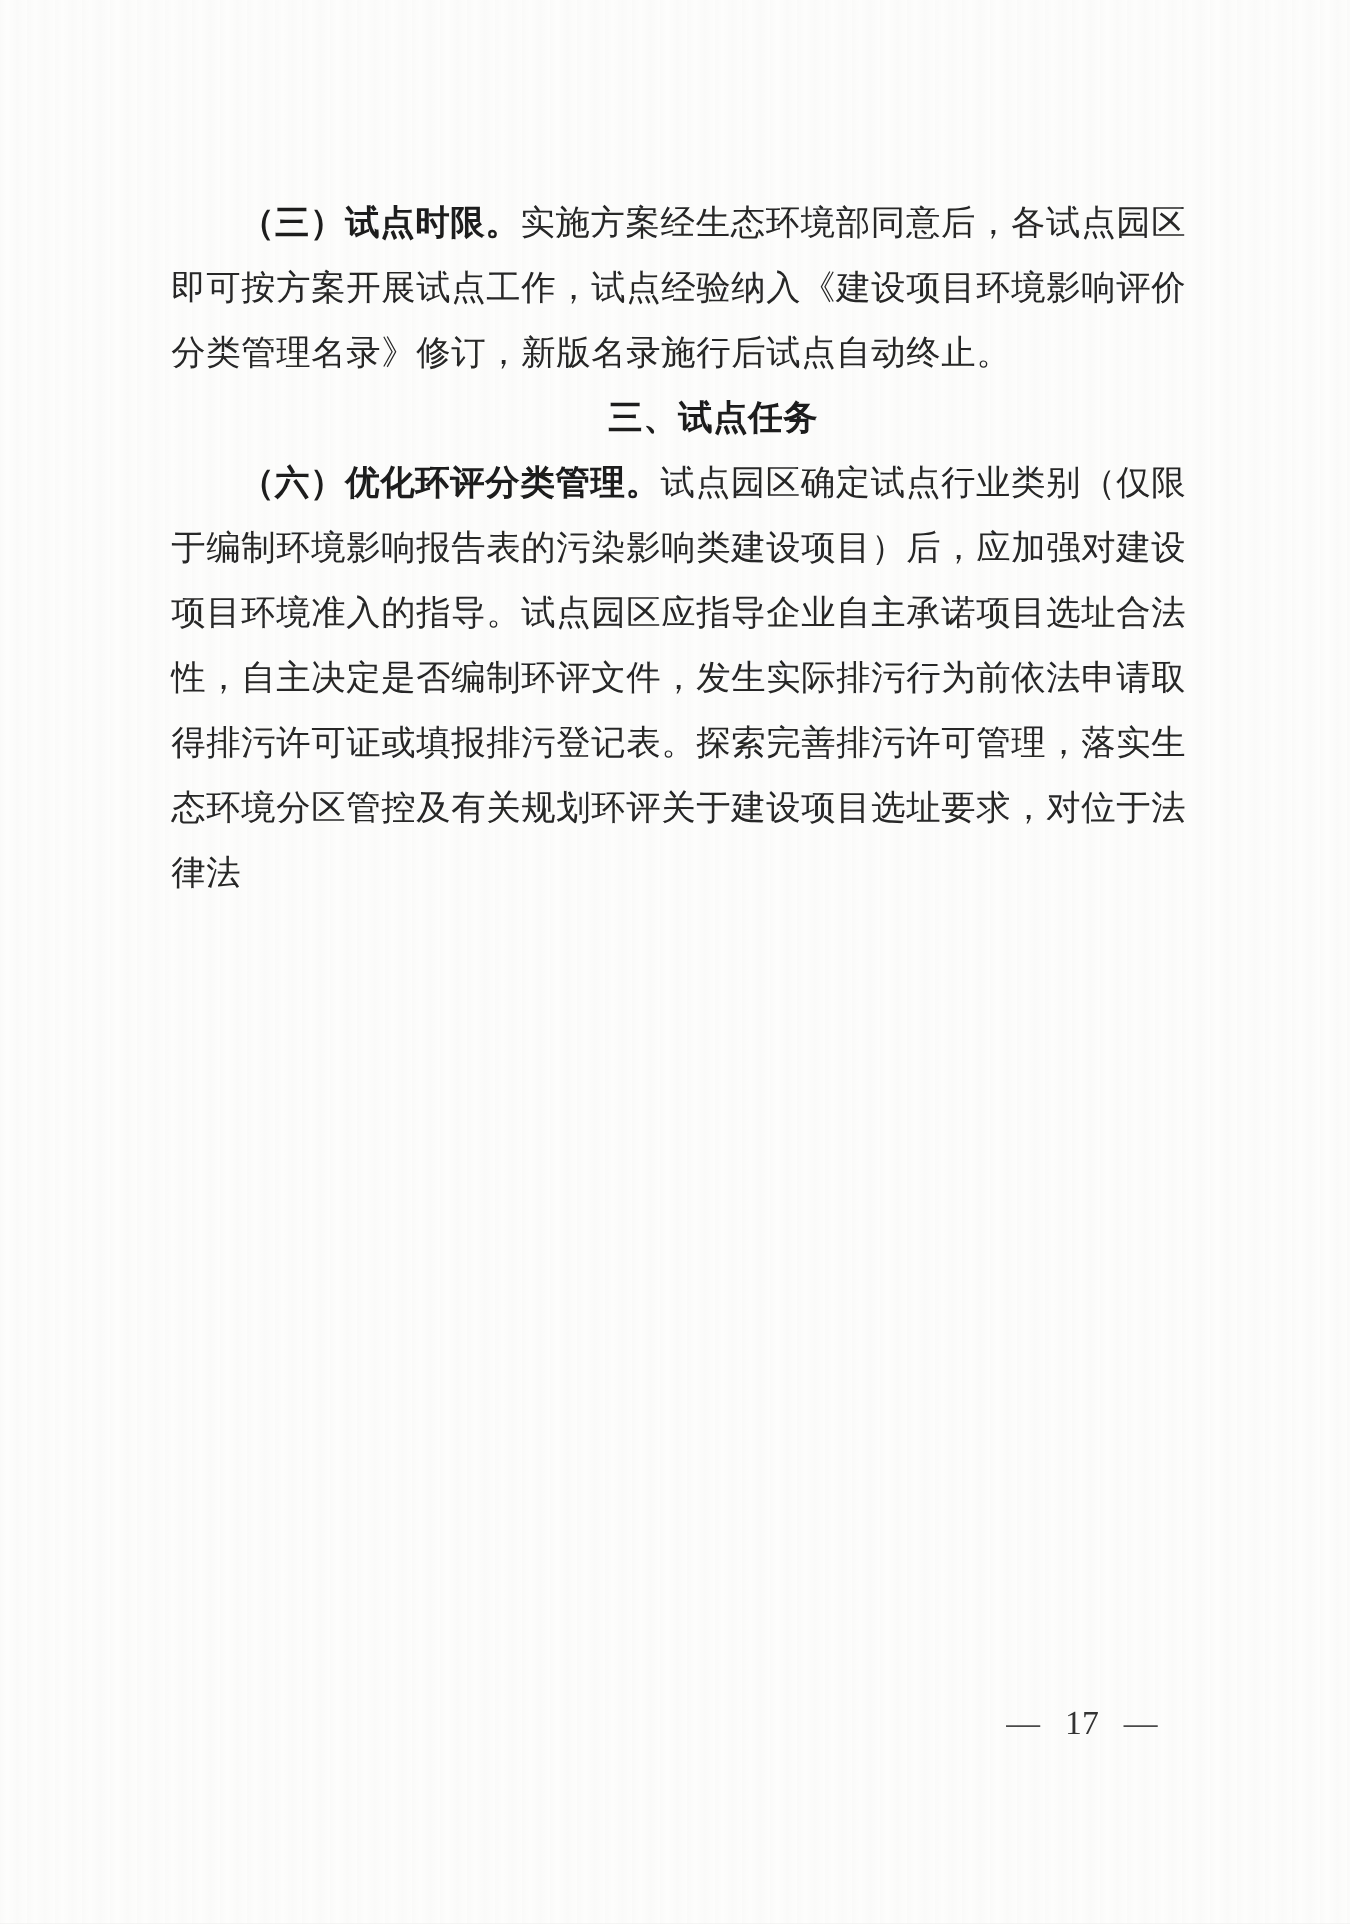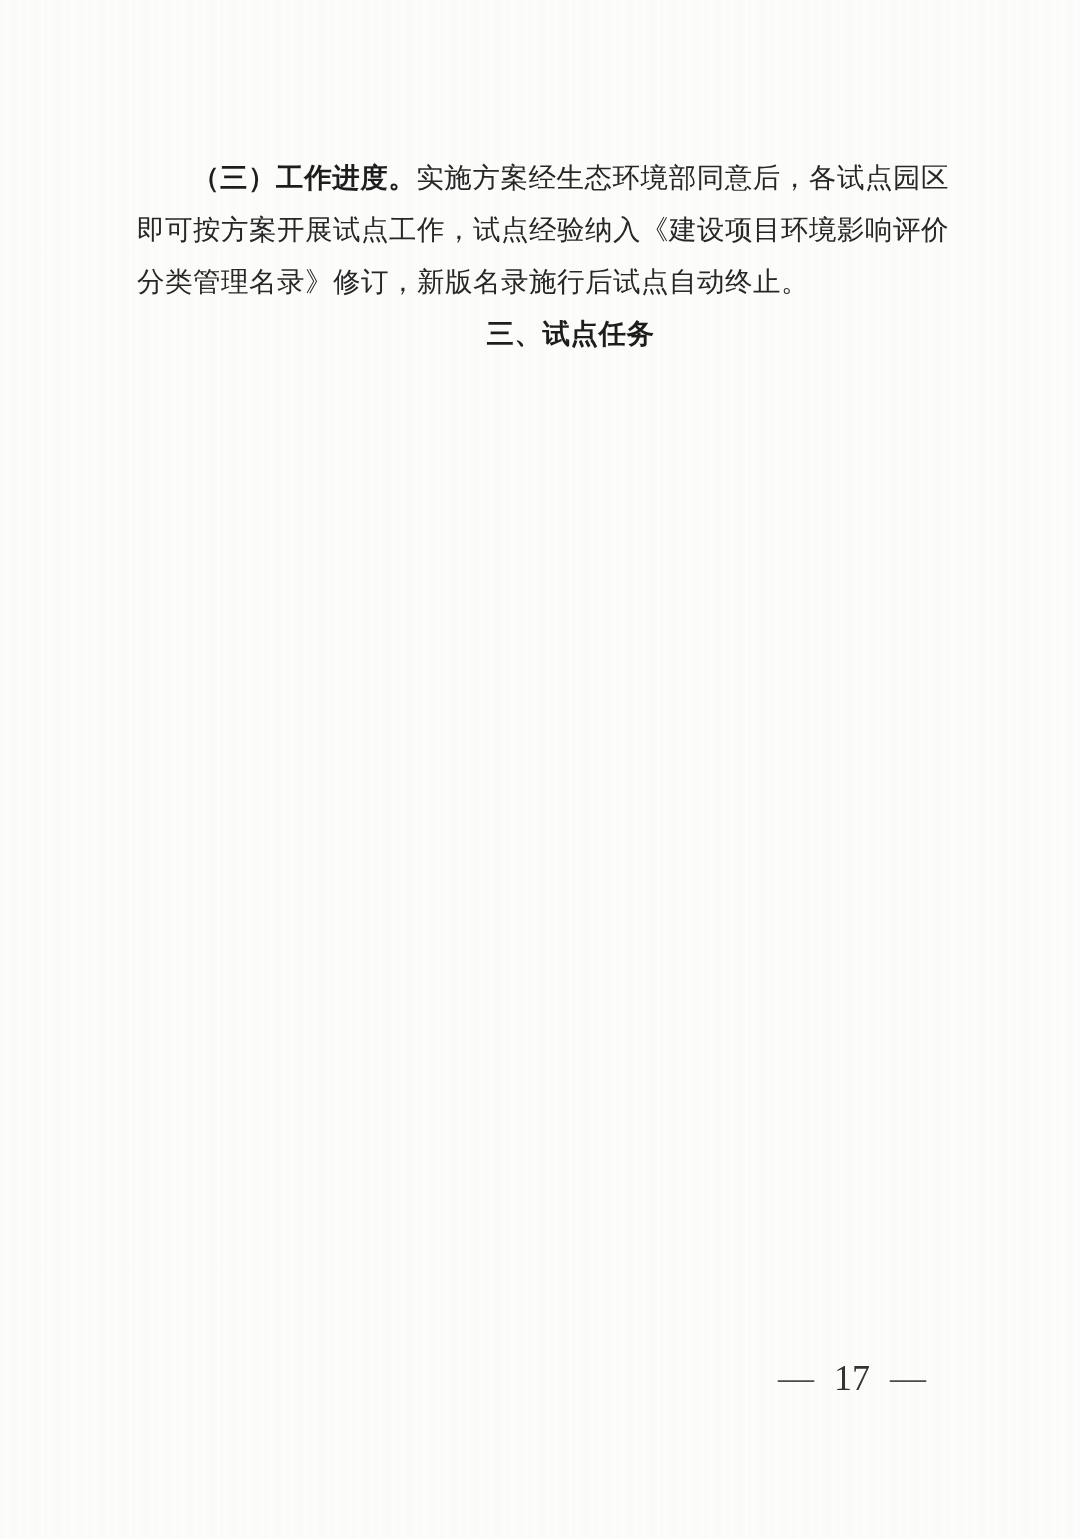--- a/index.html
+++ b/index.html
@@ -45,44 +45,45 @@
   }
   .heading {
     font-weight: bold;
     color: #1d1d1d;
     text-align: center;
   }
   .footer {
     position: absolute;
     top: 1358px;
     right: 140px;
-    font-size: 36px;
+    font-size: 27px;
     line-height: 40px;
     color: #3c3c3c;
     letter-spacing: 0;
     white-space: pre;
   }
   .footer .dash {
     color: #4a4a4a;
     padding: 0 14px;
   }
   .footer .pagenum {
     color: #333333;
     padding: 0 6px;
   }
 </style>
 </head>
 <body>
 
 <div class="page">
   <div class="content">
 
-    <p class="para"><span class="lead">（三）工作进度。</span><span>实施方案经生态环境部同意后，各试点园区即可按方案开展试点工作，试点经验纳入《建设项目环境影响评价分类管理名录》修订，新版名录施行后试点自动终止。</span></p>
+    <p class="para"><span class="lead">（三）试点时限。</span><span>实施方案经生态环境部同意后，各试点园区即可按方案开展试点工作，试点经验纳入《建设项目环境影响评价分类管理名录》修订，新版名录施行后试点自动终止。</span></p>
 
     <p class="heading">三、试点任务</p>
 
 
 
+    <p class="para"><span class="lead">（六）优化环评分类管理。</span><span>试点园区确定试点行业类别（仅限于编制环境影响报告表的污染影响类建设项目）后，应加强对建设项目环境准入的指导。试点园区应指导企业自主承诺项目选址合法性，自主决定是否编制环评文件，发生实际排污行为前依法申请取得排污许可证或填报排污登记表。探索完善排污许可管理，落实生态环境分区管控及有关规划环评关于建设项目选址要求，对位于法律法</span></p>
 
   </div>
 
   <div class="footer"><span class="dash">—</span><span class="pagenum">17</span><span class="dash">—</span></div>
 </div>
 
 </body></html>

